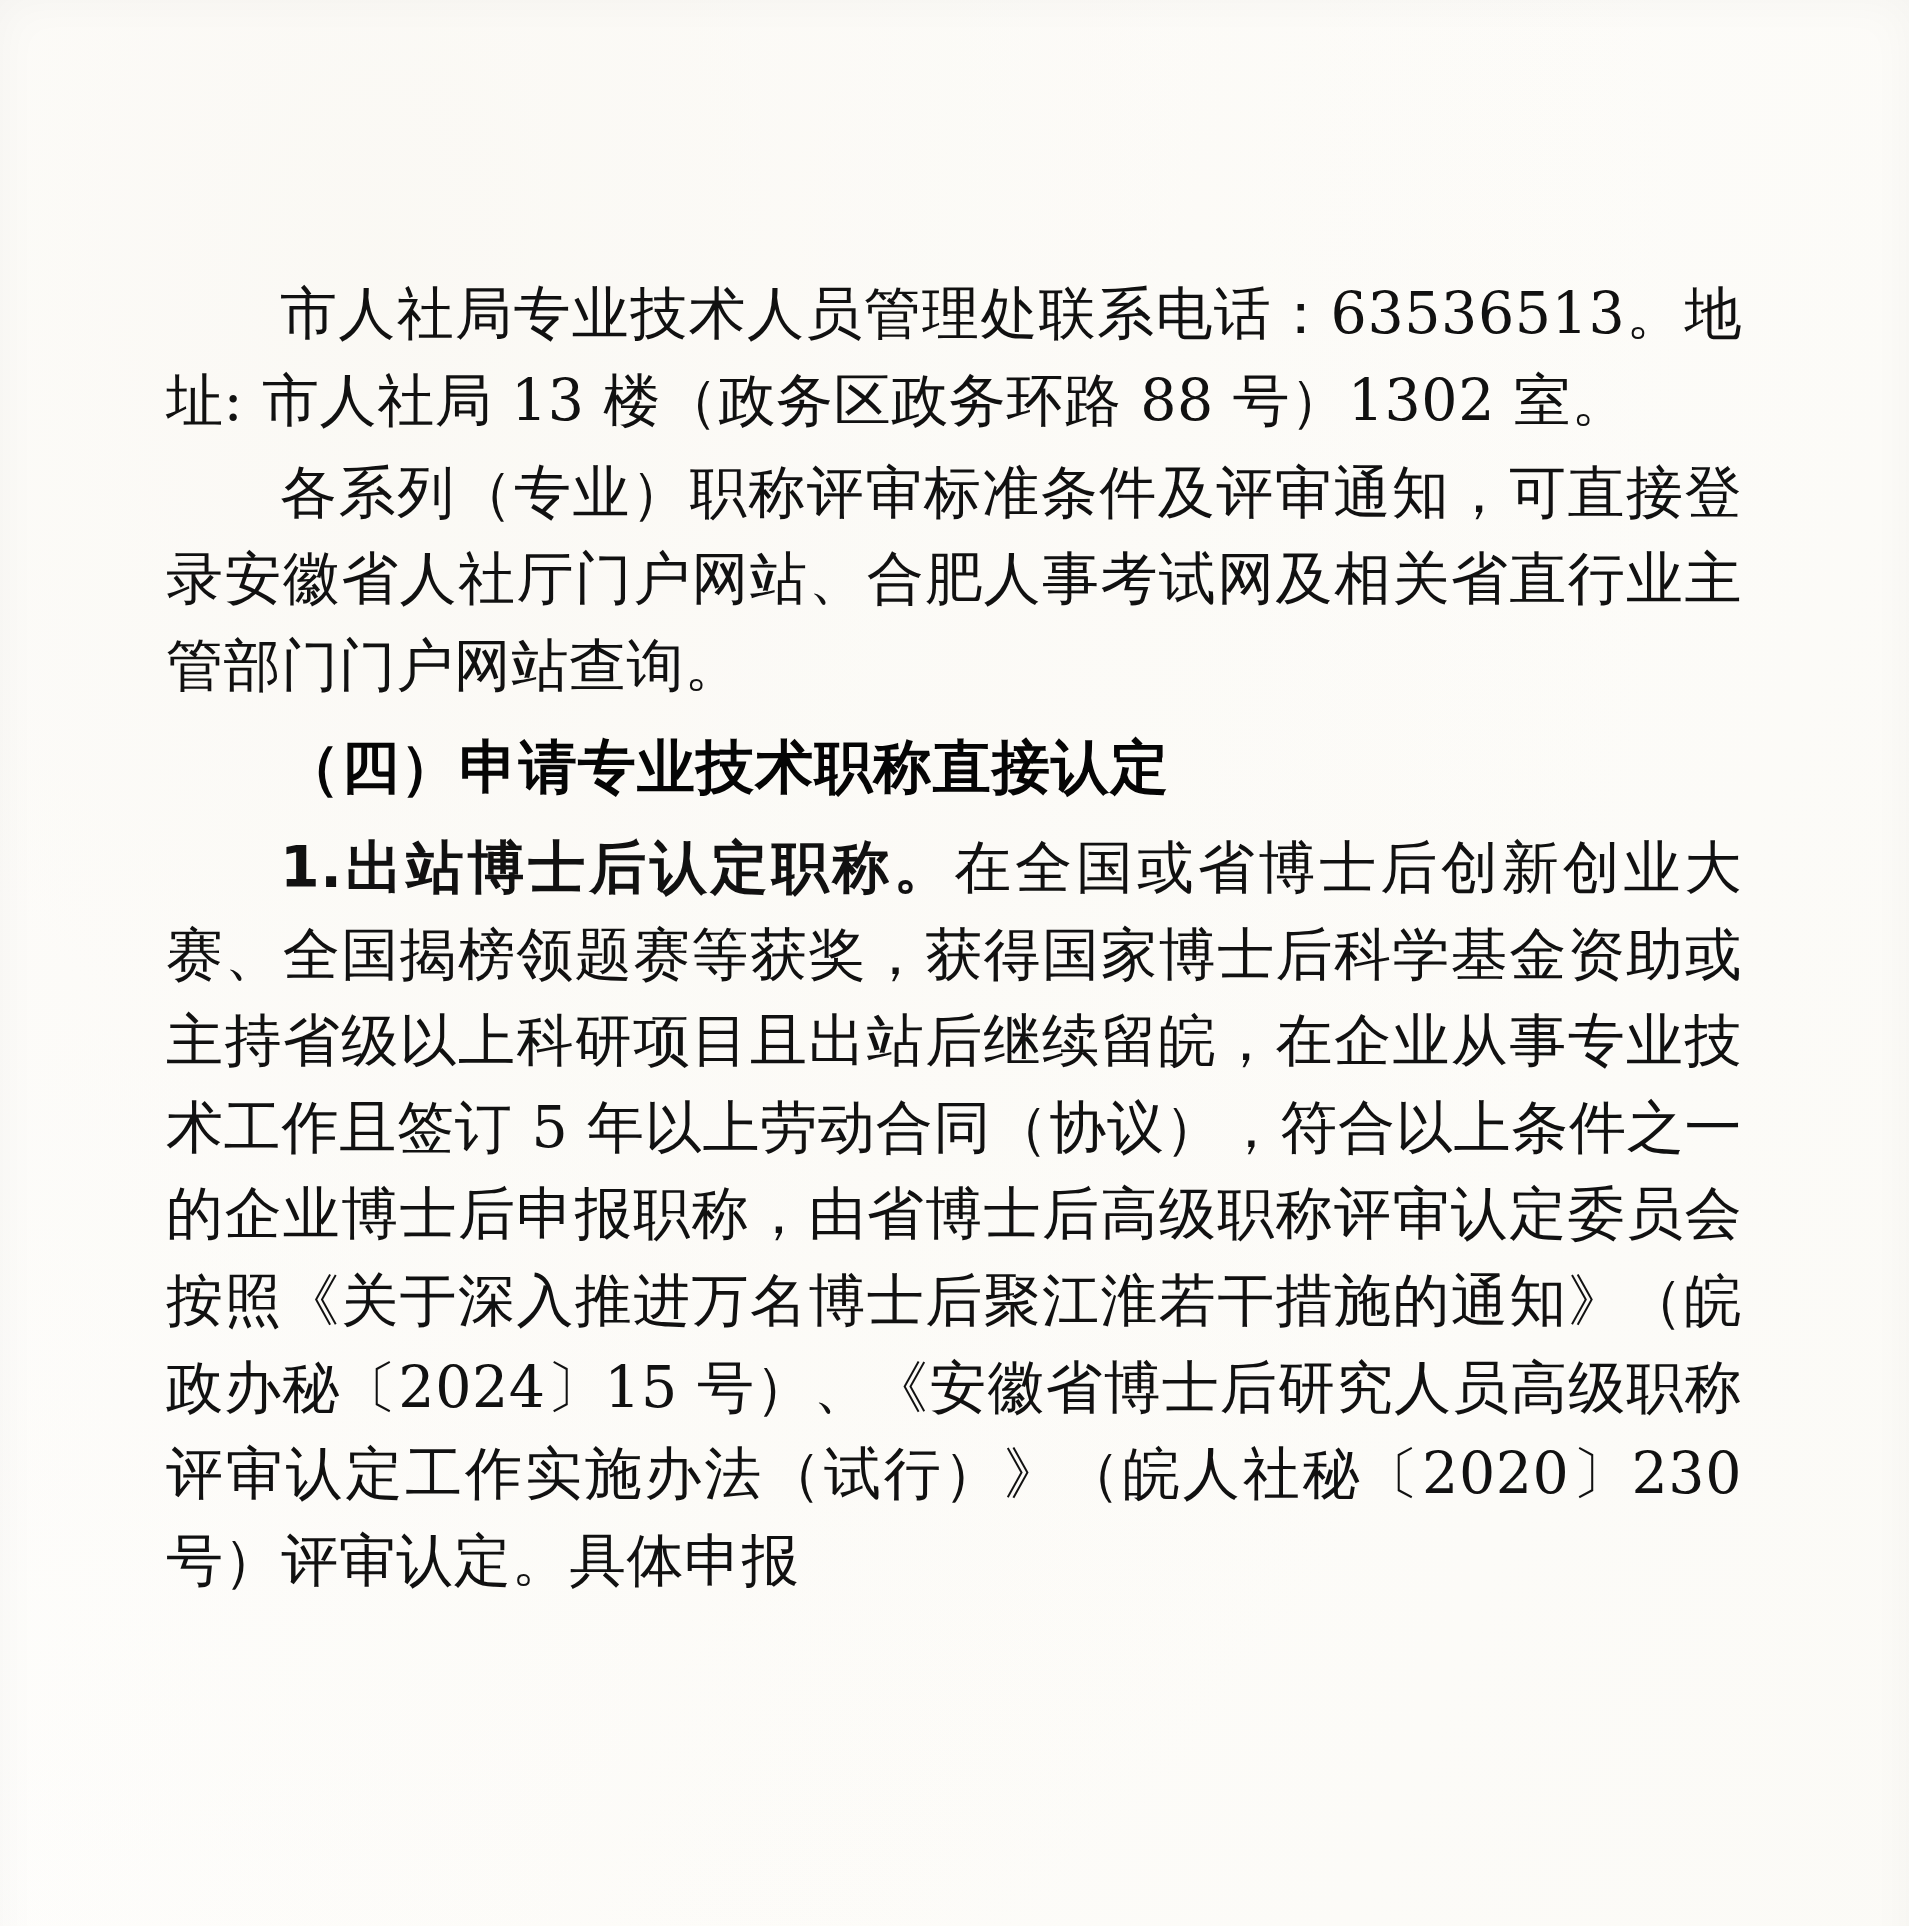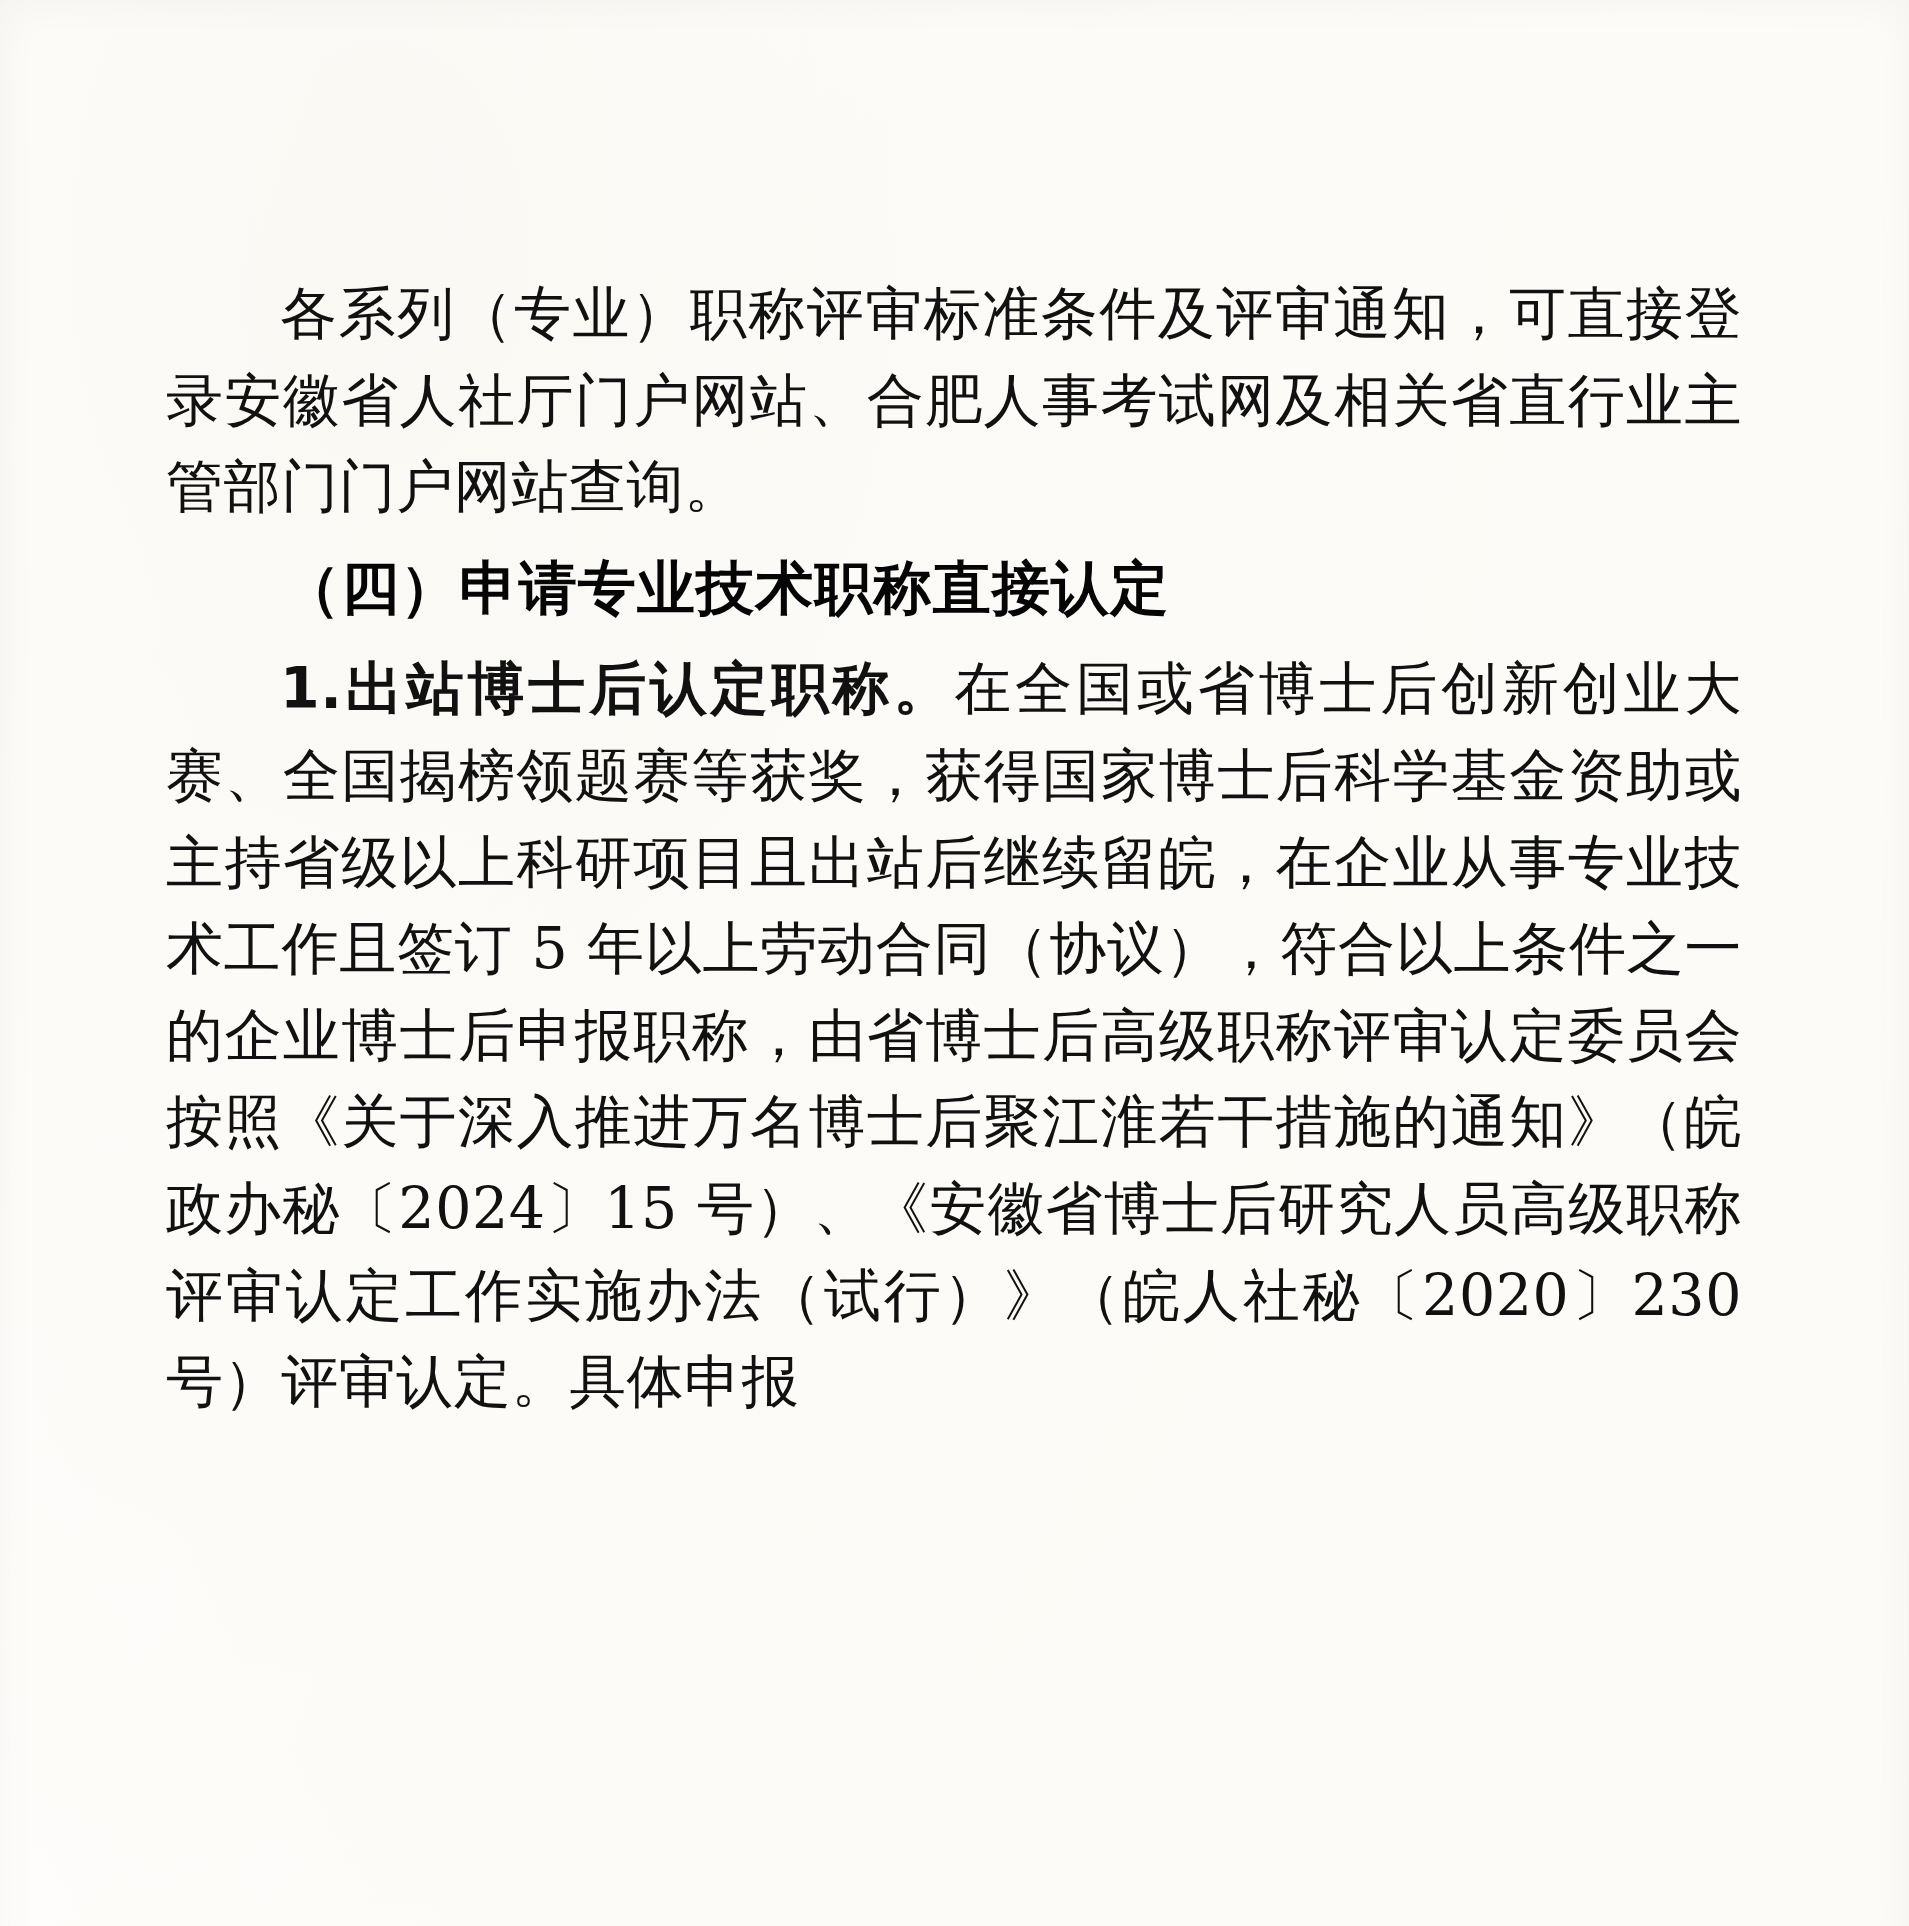--- a/index.html
+++ b/index.html
@@ -80,20 +80,21 @@
 </head>
 <body>
 
 <div class="page">
   <div class="scan-tint"></div>
 
   <div class="content">
 
 
 
+    <p class="para indent p-gap">市人社局专业技术人员管理处联系电话：63536513。地址: 市人社局 13 楼（政务区政务环路 88 号）1302 室。</p>
 
     <p class="para indent p-gap">各系列（专业）职称评审标准条件及评审通知，可直接登录安徽省人社厅门户网站、合肥人事考试网及相关省直行业主管部门门户网站查询。</p>
 
     <h2 class="heading second">（四）申请专业技术职称直接认定</h2>
 
     <p class="para indent"><span class="lead">1.出站博士后认定职称。</span><span>在全国或省博士后创新创业大赛、全国揭榜领题赛等获奖，获得国家博士后科学基金资助或主持省级以上科研项目且出站后继续留皖，在企业从事专业技术工作且签订 5 年以上劳动合同（协议），符合以上条件之一的企业博士后申报职称，由省博士后高级职称评审认定委员会按照《关于深入推进万名博士后聚江淮若干措施的通知》（皖政办秘〔2024〕15 号）、《安徽省博士后研究人员高级职称评审认定工作实施办法（试行）》（皖人社秘〔2020〕230 号）评审认定。具体申报</span></p>
 
   </div>
 
   <div class="edge-shadow"></div>

